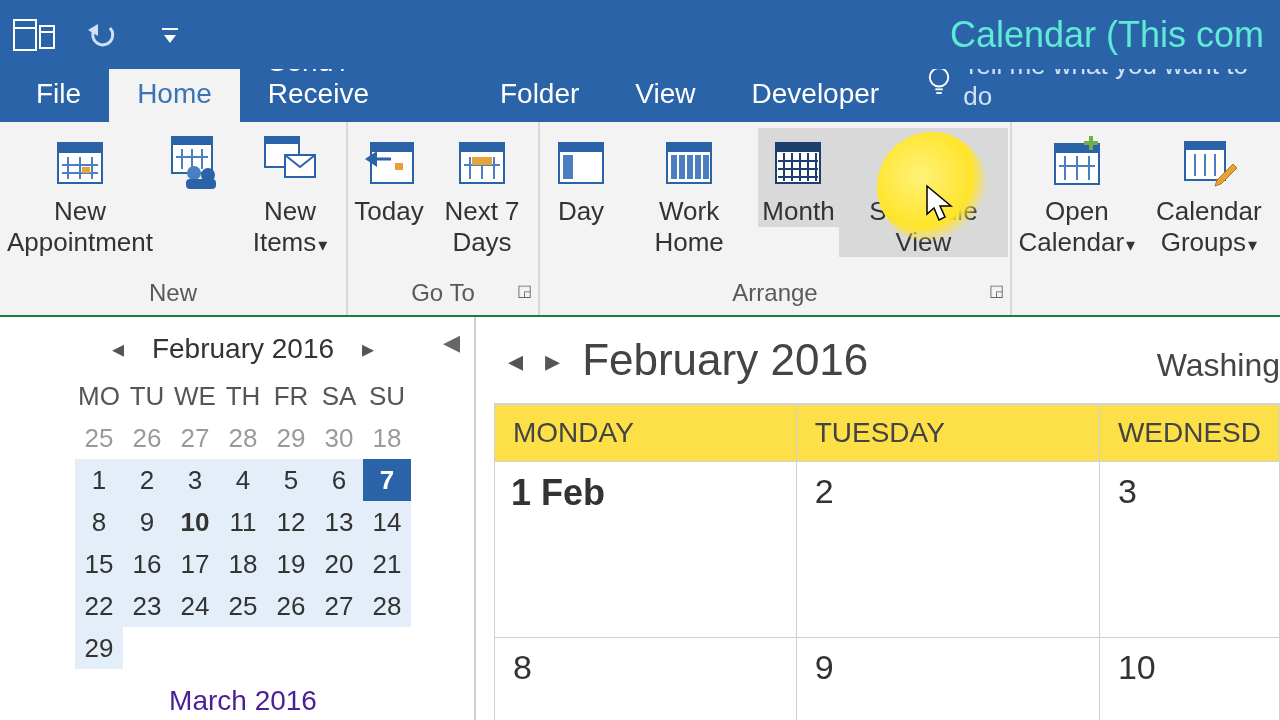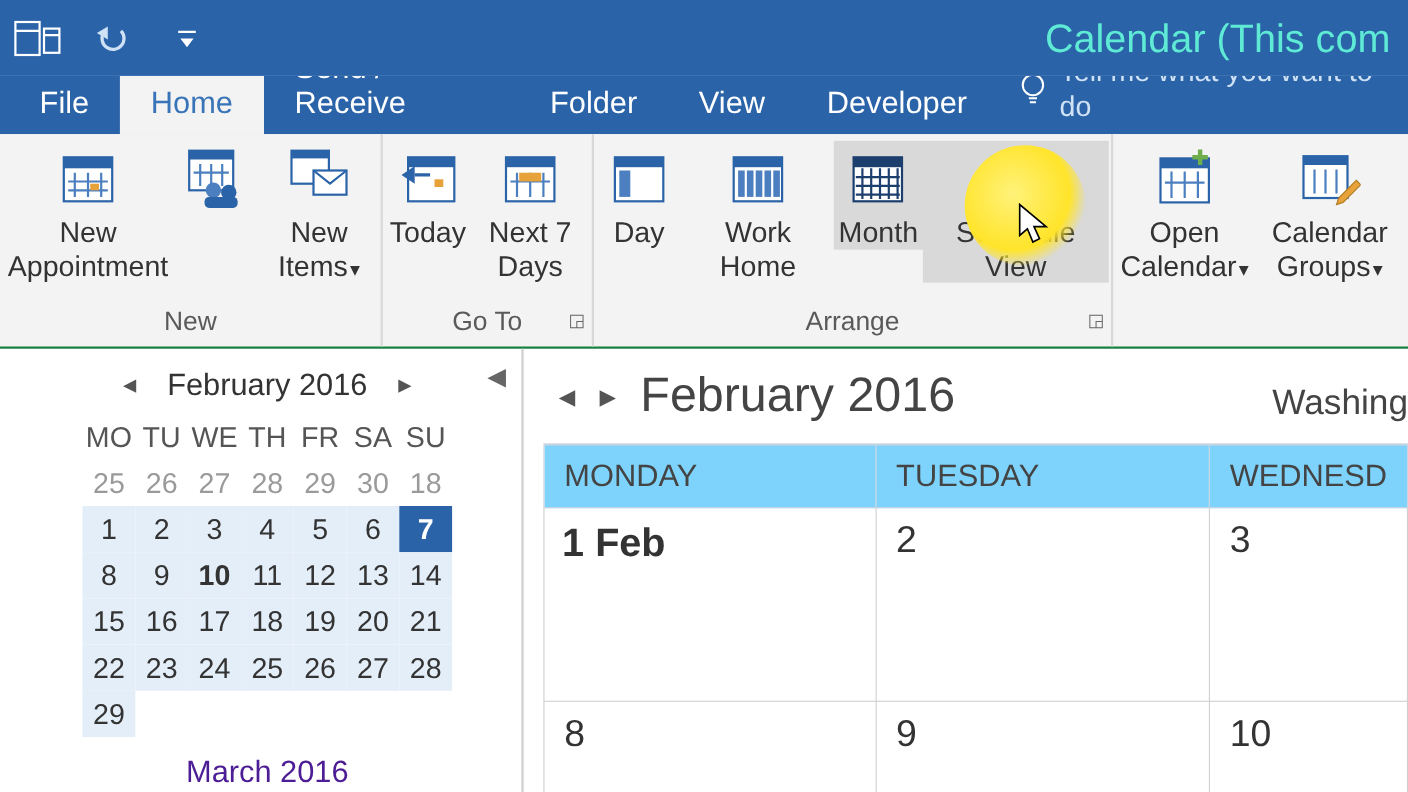--- a/index.html
+++ b/index.html
@@ -47,21 +47,21 @@
 .mini-grid td.today { background: #2a63a8; color: #fff; font-weight: 700; }
 .mini-grid td.inmonth { background: #e4eef9; }
 .mini-next { text-align: center; font-size: 28px; color: #4c1d95; margin-top: 16px; }
 
 .main { flex: 1; padding: 0 0 0 18px; position: relative; overflow: hidden; }
 .main-header { display: flex; align-items: center; gap: 22px; padding: 18px 0 18px 14px; }
 .main-header .nav { font-size: 30px; color: #555; cursor: pointer; }
 .main-title { font-size: 44px; color: #444; font-weight: 400; }
 .timezone { position: absolute; right: 0; top: 30px; font-size: 32px; color: #444; }
 .big-grid { width: 100%; border-collapse: collapse; }
-.big-grid th { background: #7dd3fc; font-size: 28px; font-weight: 400; color: #444; text-align: left; padding: 12px 18px; border: 1px solid #c9d4e0; border-top: 2px solid #c9d4e0; }
+.big-grid th { background: #fde047; font-size: 28px; font-weight: 400; color: #444; text-align: left; padding: 12px 18px; border: 1px solid #c9d4e0; border-top: 2px solid #c9d4e0; }
 .big-grid td { border: 1px solid #d0d0d0; height: 176px; vertical-align: top; font-size: 34px; color: #333; padding: 10px 18px; }
 .big-grid td.firstday { font-weight: 700; font-size: 36px; padding-left: 16px; }
 
 
 svg { display: block; }
 </style>
 </head>
 <body>
 
 <div class="titlebar">

